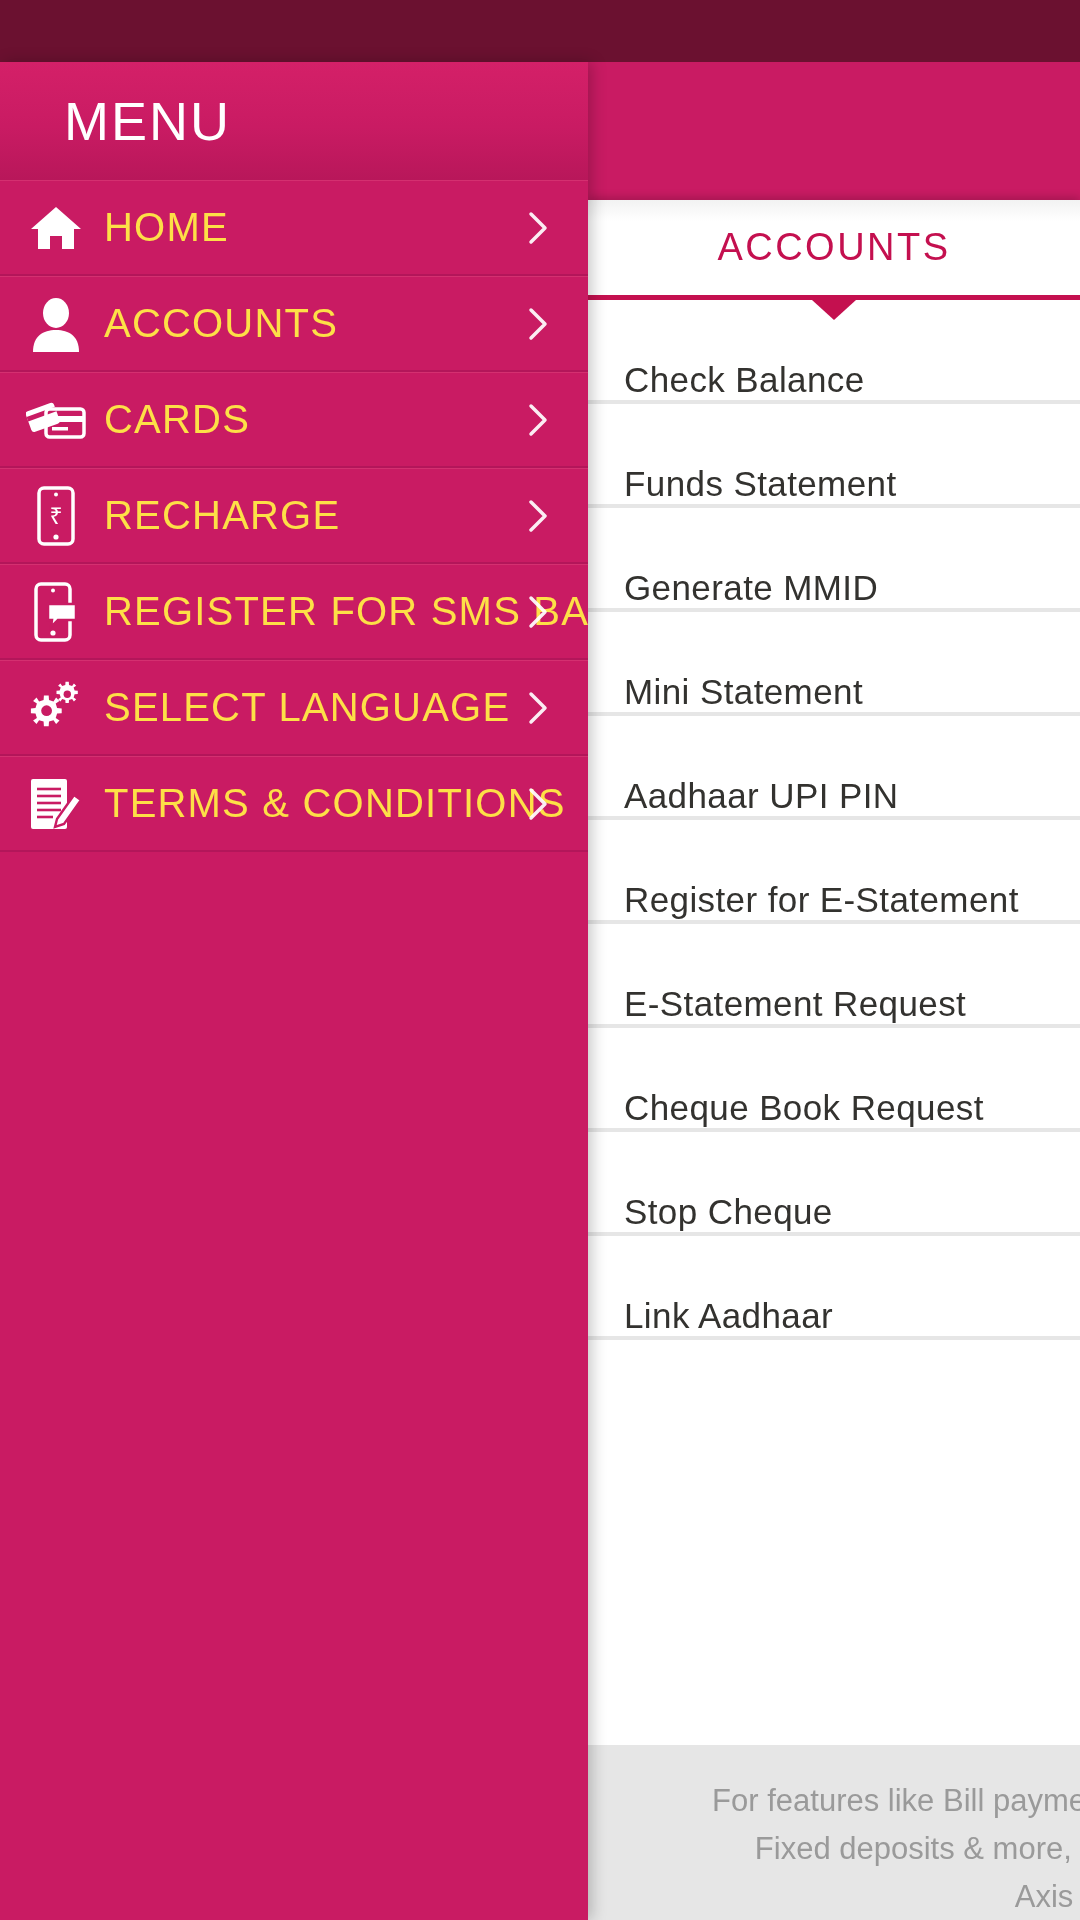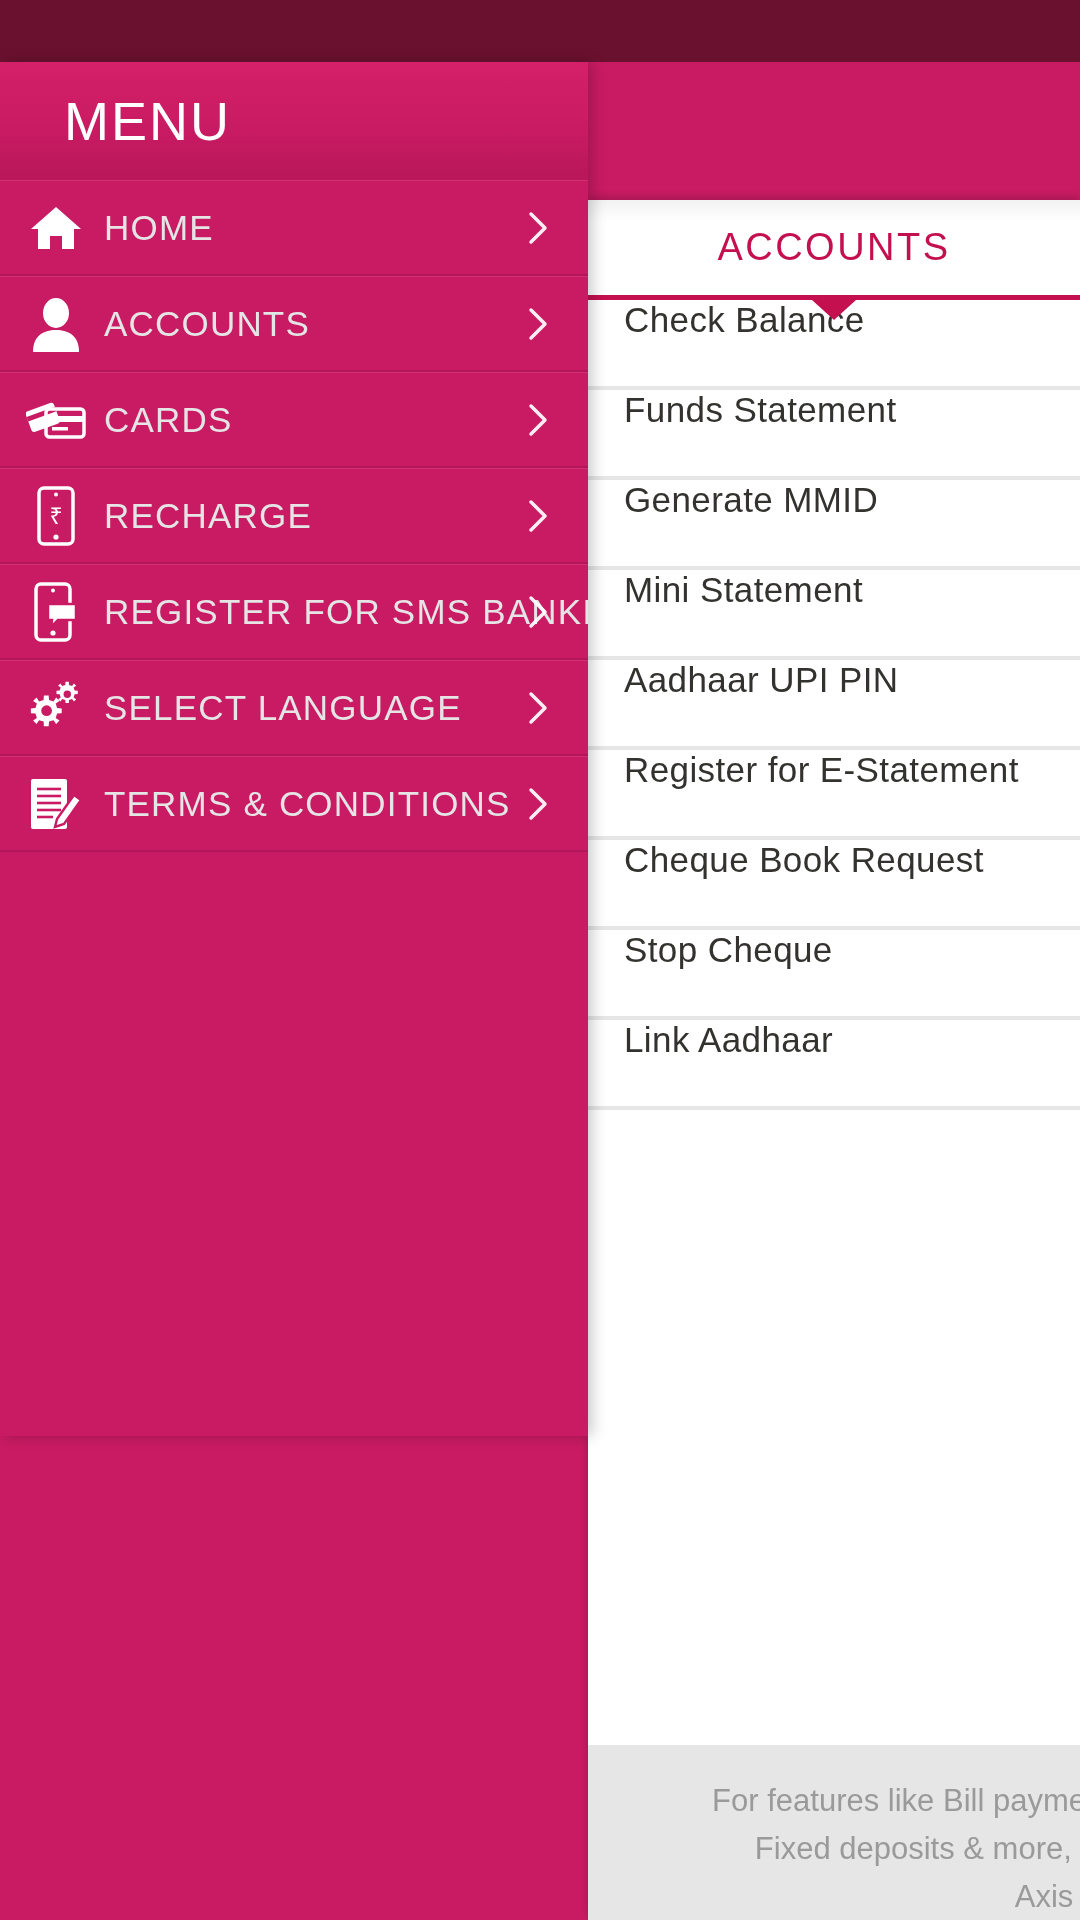--- a/index.html
+++ b/index.html
@@ -50,26 +50,27 @@
     border-left:22px solid transparent;
     border-right:22px solid transparent;
     border-top:20px solid #C4104F;
     z-index:4;
   }
 
   #panel-list{ position:relative; width:100%; }
   .list-item{
     position:relative;
     height:90px; width:100%;
-    display:flex; align-items:flex-start;
+    display:flex; align-items:flex-end;
     padding-left:36px;
     background:#ffffff;
     border-bottom:4px solid #e6e6e6;
     white-space:nowrap;
     overflow:hidden;
+    margin-top:14px;
   }
   .list-item .label{
     font-size:35px; color:#33322f; font-weight:300; letter-spacing:0.4px;
   }
   #list-filler{
     height:140px; background:#ffffff;
   }
 
   
   #panel-footer{
@@ -81,21 +82,21 @@
   #panel-footer div{
     font-size:31px; color:#9a9a9a; font-weight:300;
     line-height:48px; white-space:nowrap;
   }
   #footer-line1{ padding-left:180px; }
   #footer-line2{ padding-left:300px; }
   #footer-line3{ padding-left:520px; }
 
   
   #drawer{
-    position:absolute; left:0; top:62px; width:588px; height:1374px;
+    position:absolute; left:0; top:62px; width:588px; height:1858px;
     background:#C91B63;
     box-shadow:4px 0 14px rgba(0,0,0,0.22);
     overflow:hidden;
   }
   #drawer-header{
     position:relative; width:100%; height:118px;
     background:linear-gradient(180deg,#D42068 0%, #C91B63 55%, #B8175A 100%);
     display:flex; align-items:center;
   }
   #drawer-title{
@@ -108,21 +109,21 @@
     display:flex; align-items:center;
     border-bottom:2px solid #B3165A;
     border-top:1px solid #D43070;
   }
   .menu-icon{
     width:96px; flex:0 0 96px;
     display:flex; align-items:center; justify-content:center;
     margin-left:8px;
   }
   .menu-label{
-    color:#e5e5e5; font-size:35px; font-weight:300; letter-spacing:1.2px;
+    color:#fde047; font-size:40px; font-weight:300; letter-spacing:1.2px;
     white-space:nowrap;
   }
   .menu-chev{
     position:absolute; right:38px; top:50%; margin-top:-17px;
     width:22px; height:34px;
   }
   .menu-chev svg{ display:block; }
 </style>
 </head>
 <body>
@@ -155,20 +156,23 @@
         <span class="label">Generate MMID</span>
       </div>
       <div class="list-item">
         <span class="label">Mini Statement</span>
       </div>
       <div class="list-item">
         <span class="label">Aadhaar UPI PIN</span>
       </div>
       <div class="list-item">
         <span class="label">Register for E-Statement</span>
+      </div>
+      <div class="list-item">
+        <span class="label">E-Statement Request</span>
       </div>
       <div class="list-item">
         <span class="label">Cheque Book Request</span>
       </div>
       <div class="list-item">
         <span class="label">Stop Cheque</span>
       </div>
       <div class="list-item">
         <span class="label">Link Aadhaar</span>
       </div>

